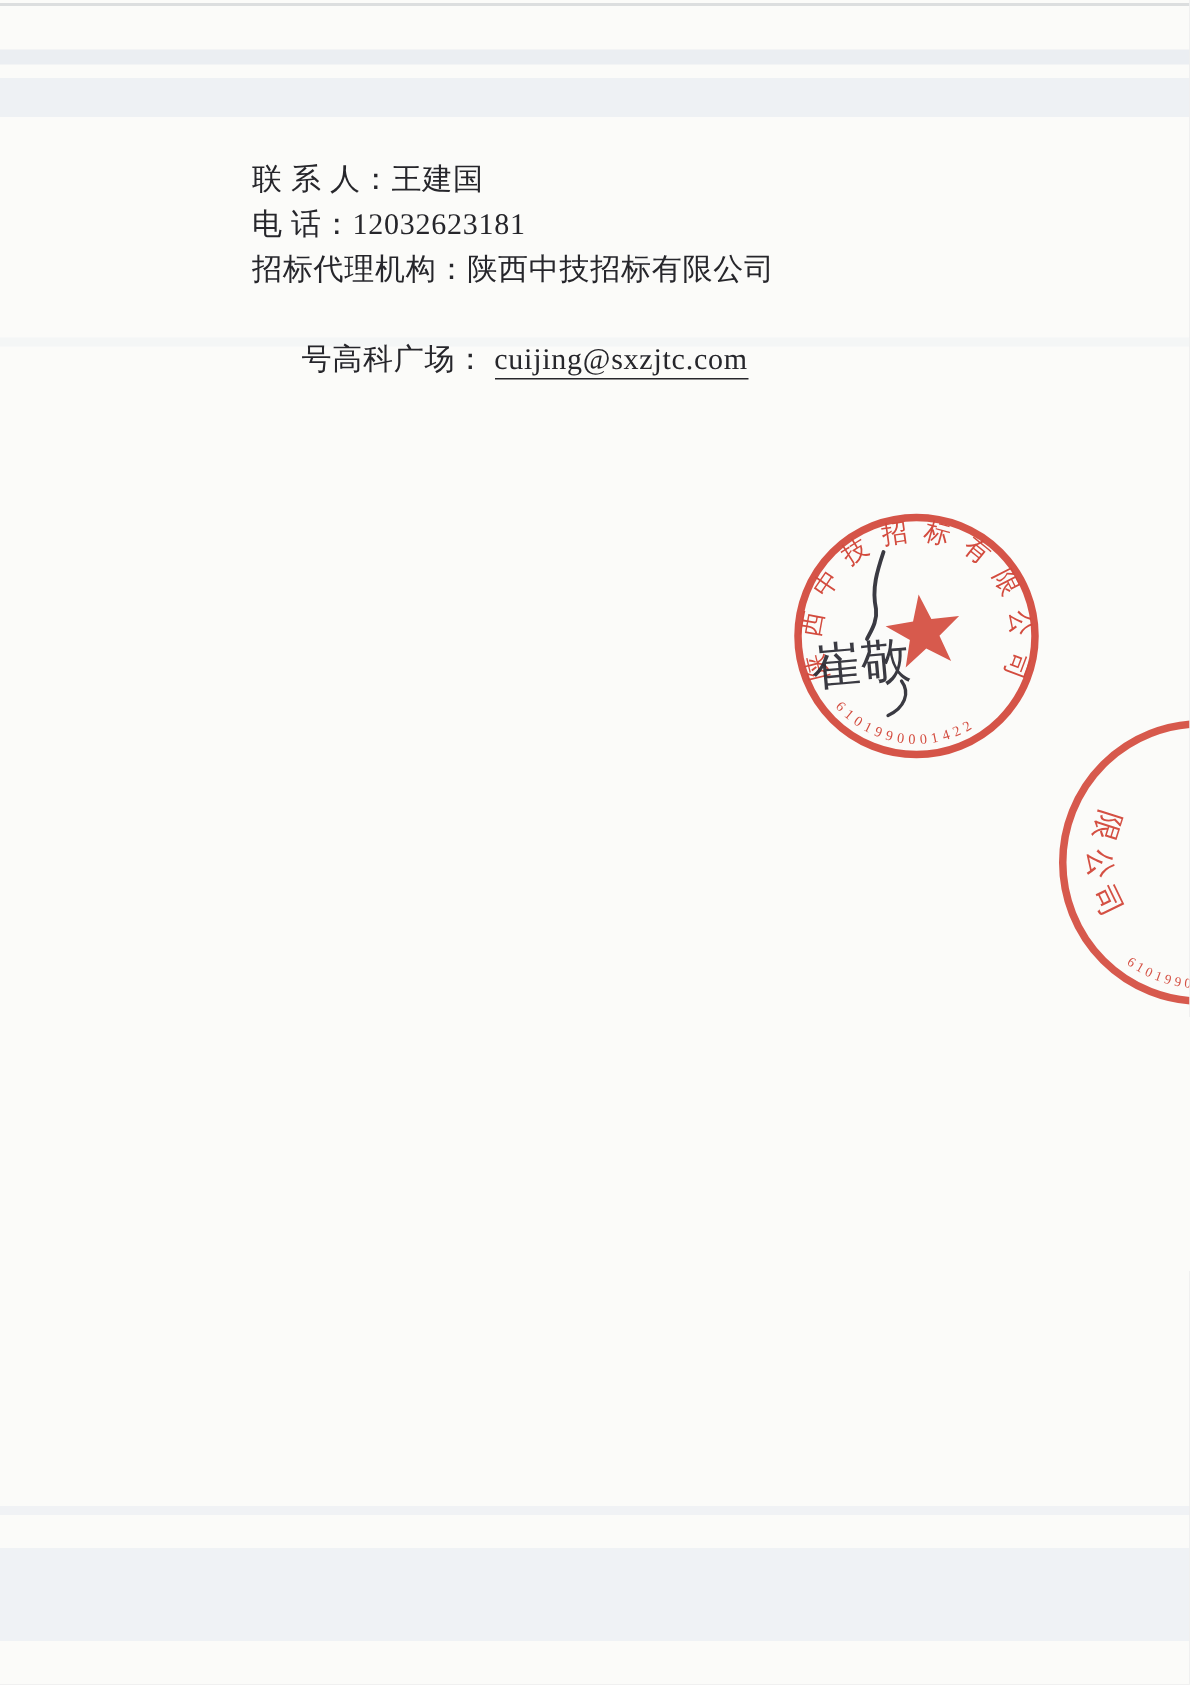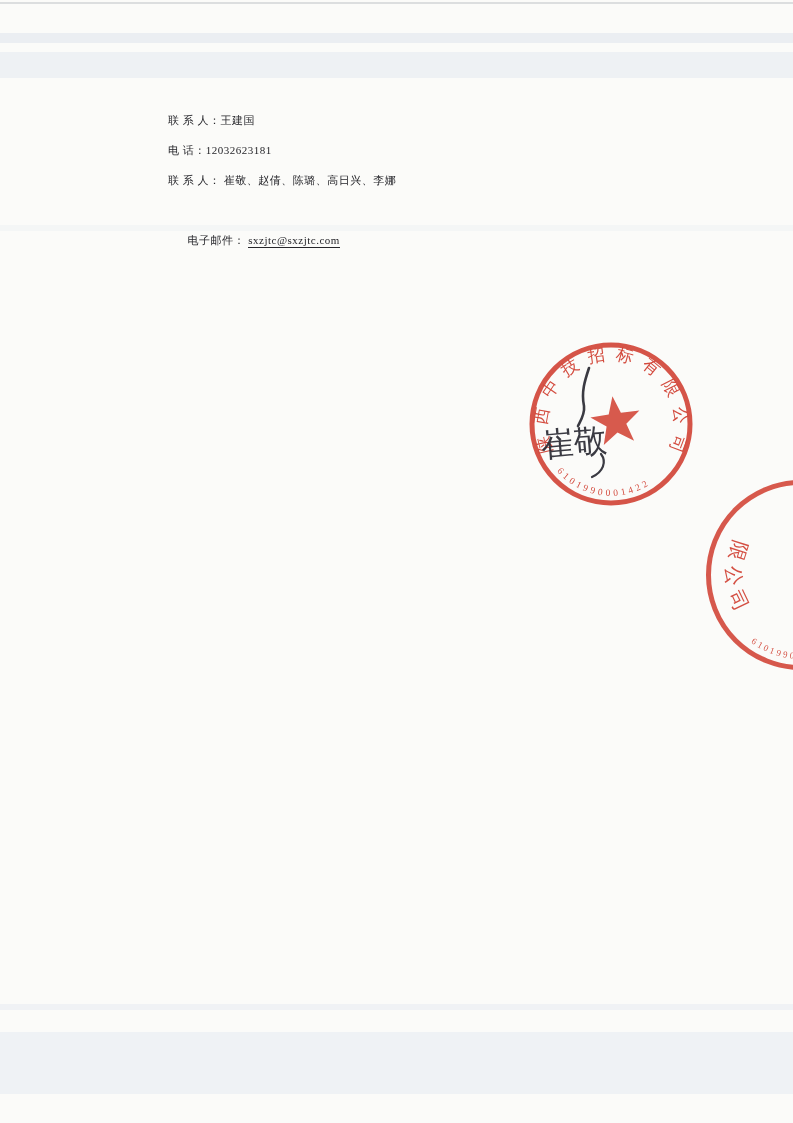--- a/index.html
+++ b/index.html
@@ -21,21 +21,21 @@
   .band.b4 { top: 225px;  height: 6px;  background: rgba(228,234,240,0.30); }
   .band.b5 { top: 1004px; height: 6px;  background: rgba(225,231,239,0.40); }
   .band.b6 { top: 1032px; height: 62px; background: rgba(227,233,241,0.50); }
 
   .content {
     position: absolute;
     left: 168px;
     top: 105px;
     width: 520px;
     color: var(--text-ink, #26262b);
-    font-size: 11px;
+    font-size: 20px;
   }
   .line {
     height: 30px;
     line-height: 30px;
     white-space: pre;
     letter-spacing: 0.5px;
   }
   .u {
     border-bottom: 1px solid #26262b;
     padding-bottom: 1px;
@@ -65,23 +65,23 @@
   <div class="band b1"></div>
   <div class="band b2"></div>
   <div class="band b3"></div>
   <div class="band b4"></div>
   <div class="band b5"></div>
   <div class="band b6"></div>
 
   <div class="content">
     <div class="line">联 系 人：王建国</div>
     <div class="line">电 话：12032623181</div>
-    <div class="line">联 系 人： 崔敬、赵倩、陈璐、高日兴、李娜</div>
+    <div class="line">招标代理机构：陕西中技招标有限公司</div>
     <div class="line">
-      <span>电子邮件： </span><span class="u">sxzjtc@sxzjtc.com</span>
+      <span>号高科广场： </span><span class="u">cuijing@sxzjtc.com</span>
     </div>
   </div>
 
   <svg class="seal-main" viewBox="0 0 220 220">
     <defs>
       <path id="arcMain" d="M 53 139.1 A 64 64 0 1 1 167 139.1" fill="none"></path>
       <path id="arcMainCode" d="M 53.3 154.3 A 72 72 0 0 0 166.7 154.3" fill="none"></path>
     </defs>
     <g opacity="0.9">
       <circle cx="110" cy="110" r="79" fill="none" stroke="var(--stamp-red, #cf382a)" stroke-width="5" stroke-opacity="0.95"></circle>

